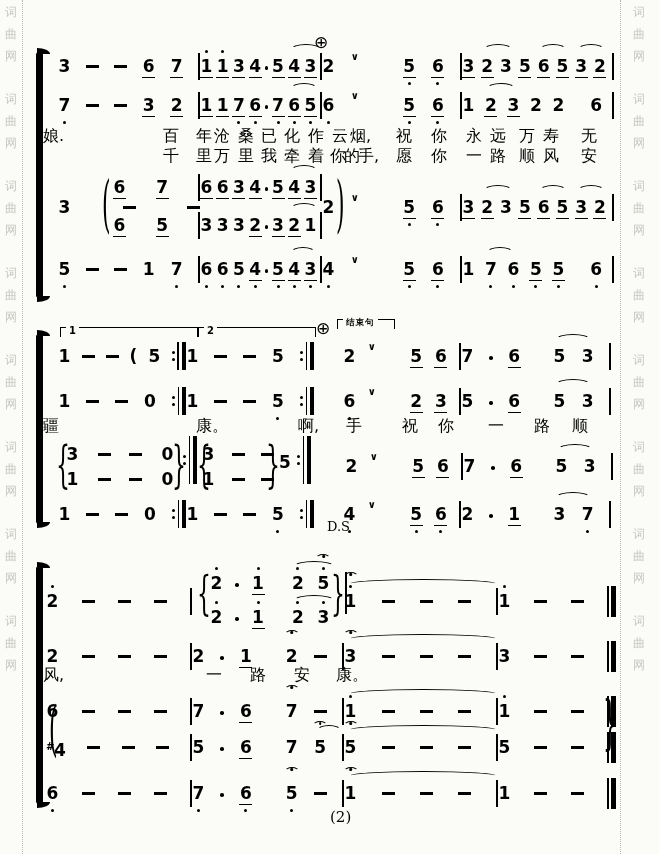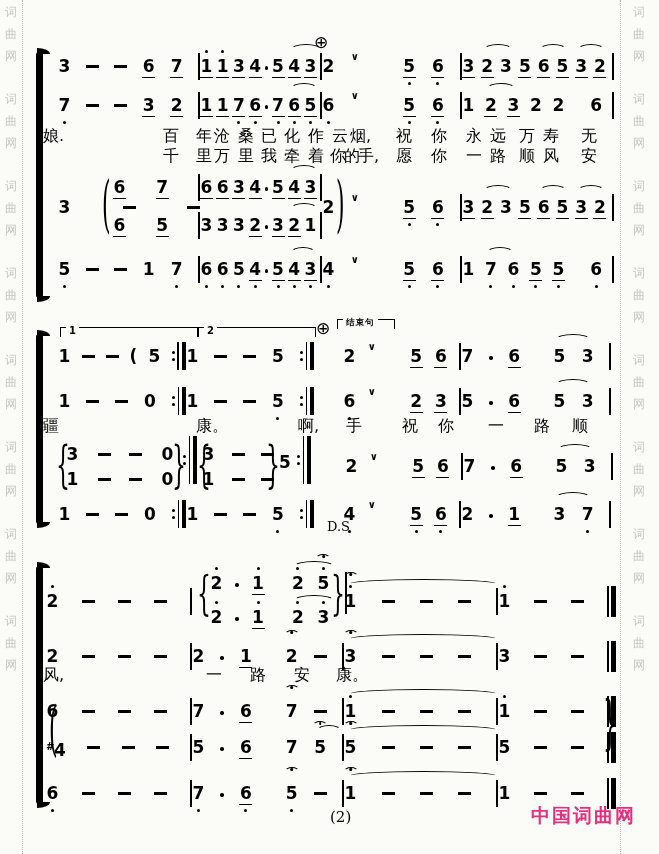--- a/index.html
+++ b/index.html
@@ -811,14 +811,13 @@
       </span>
       <div class="ovnote" style="left: 279px; top: 452px;">5</div>
       <div class="cbrace" style="transform: scaleY(2.09); left: 197px; top: 571px;">{</div>
       <div class="cbrace" style="transform: scaleY(2.09); left: 331px; top: 571px;">}</div>
       <div class="tallbar" style="height: 42px; left: 345px; top: 572px;"></div>
       <div class="cbrace" style="transform: scaleY(2.73); left: 49px; top: 700px;">(</div>
       <div class="cbrace" style="transform: scaleY(2.64); left: 603px; top: 695px;">}</div>
     </div>
 
   <div class="pagenum" style="left:330px;top:808px">(2)</div>
-  <div class="srcsite" id="srcsite" style="left: 531px; top: 803px; color: rgb(232, 47, 125);">中国词曲网</div>
 </div>
 
 </body></html>

